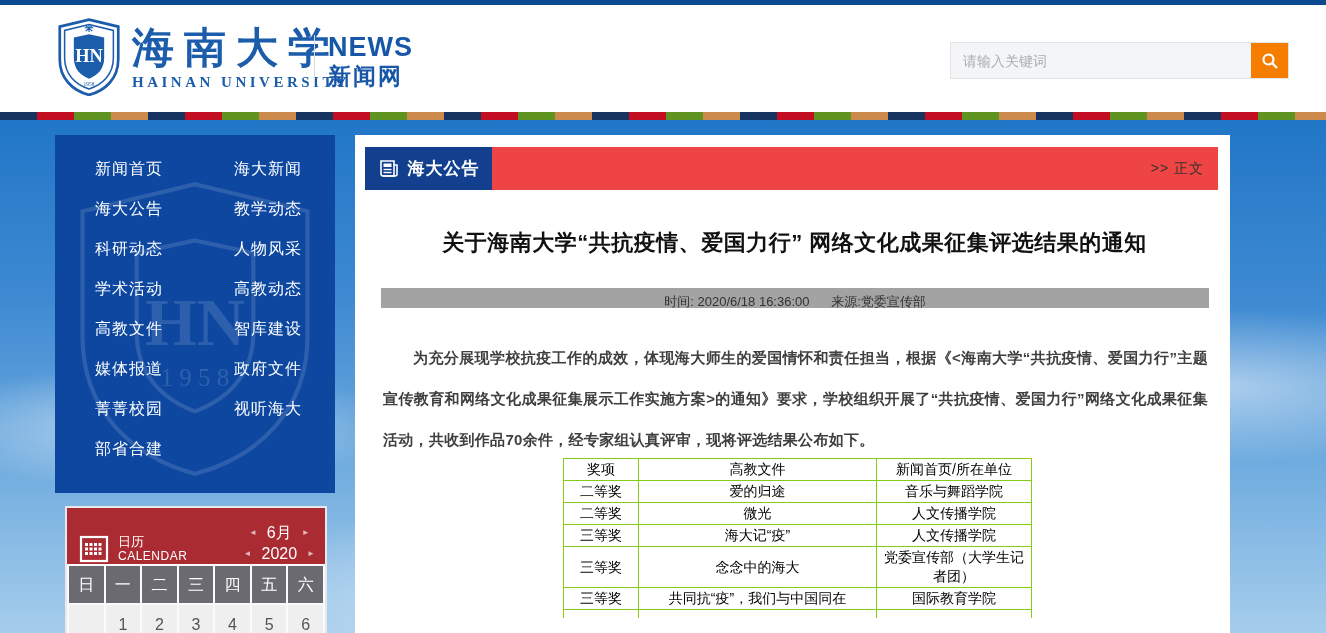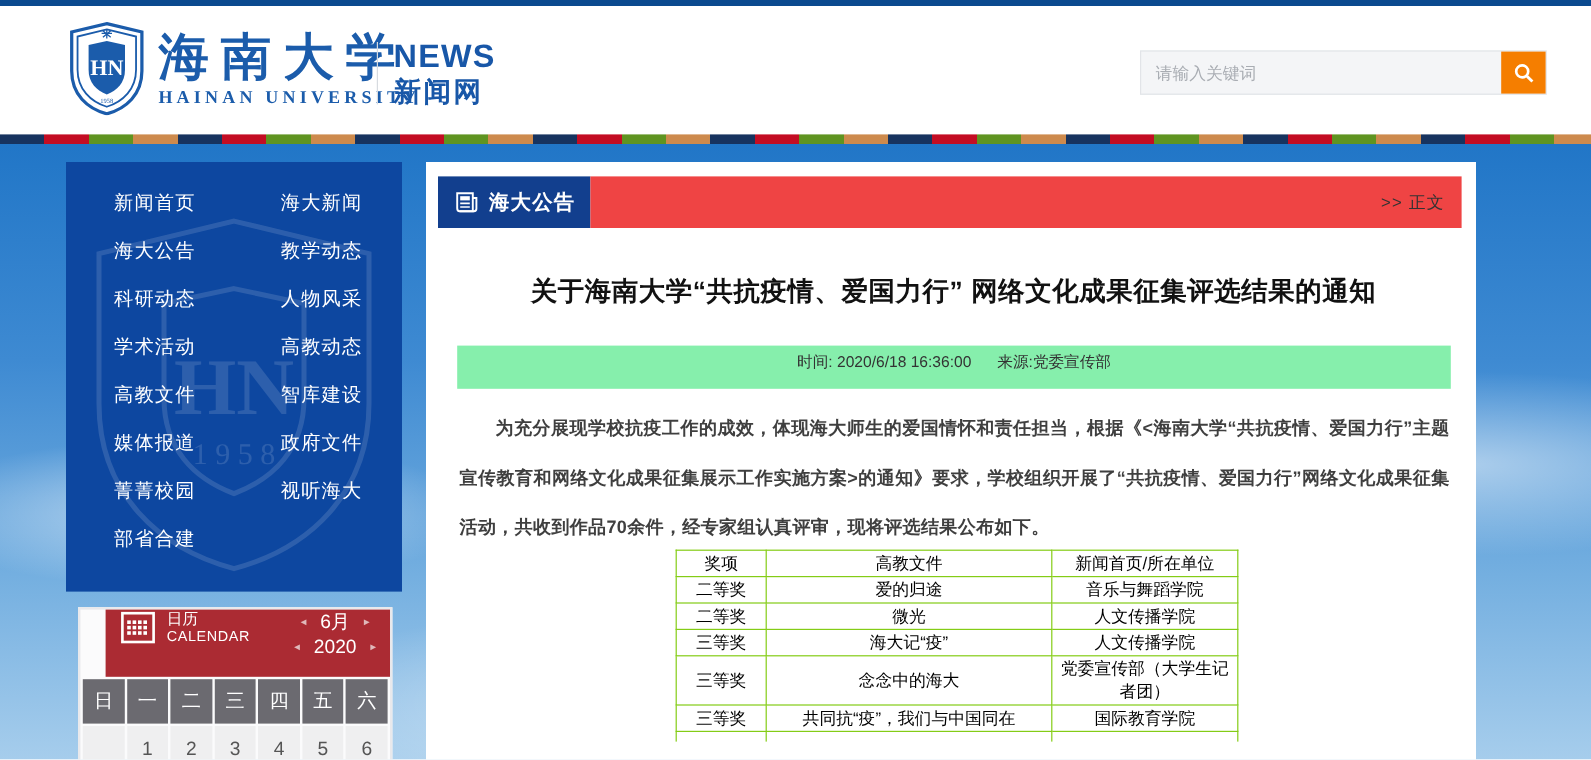--- a/index.html
+++ b/index.html
@@ -39,40 +39,40 @@
       linear-gradient(180deg,#2176c7 0%,#3e8ad2 35%,#74afe0 70%,#a6cdec 100%); }
 
   
   .sidebar { position:absolute; left:55px; top:135px; width:280px; height:358px; background:#0d47a0; overflow:hidden; }
   .watermark { position:absolute; left:50%; top:54%; transform:translate(-50%,-50%); opacity:.13; }
   .menu { position:relative; display:grid; grid-template-columns:139px auto; grid-auto-rows:40px; padding:14px 0 0 40px; align-items:center; }
   .menu a { color:#fff; font-size:16px; text-decoration:none; letter-spacing:1px; cursor:pointer; }
 
   
   .calendar { position:absolute; left:65px; top:506px; width:262px; border:2px solid #e9e9ec; background:#fbfbfc; }
-  .cal-header { height:56px; background:#ab2b33; display:flex; align-items:flex-start; padding:0 10px 0 12px;margin-left:21px; }
+  .cal-header { height:56px; background:#ab2b33; display:flex; align-items:flex-end; padding:0 10px 0 12px; }
   .cal-titles { margin-left:9px; color:#fff; }
   .cal-title-cn { font-size:13px; line-height:15px; }
   .cal-title-en { font-size:12px; line-height:15px; letter-spacing:.5px; }
   .cal-nav { margin-left:auto; color:#fff; text-align:center; }
   .cal-nav-row { font-size:16px; line-height:21px; display:flex; align-items:center; gap:10px; justify-content:center; }
   .cal-arrow { font-size:8px; color:#e0b8ba; cursor:pointer; }
   .cal-days, .cal-dates { display:grid; grid-template-columns:repeat(7,1fr); gap:2px; padding:2px; }
   .cal-days { padding-bottom:0; }
   .cal-day { background:#6b6a70; color:#fff; font-size:16px; text-align:center; line-height:37px; height:37px; }
   .cal-date { background:#efeff0; color:#555; font-size:16px; text-align:center; line-height:40px; height:40px; cursor:pointer; }
 
   
   .content { position:absolute; left:355px; top:135px; width:875px; height:520px; background:#fff; }
   .section-header { position:absolute; top:12px; left:10px; right:12px; height:43px; display:flex; }
   .section-tab { width:127px; height:43px; background:#123f8e; color:#fff; display:flex; align-items:center; justify-content:center; gap:8px; font-size:17px; font-weight:bold; letter-spacing:1px; cursor:pointer; }
   .section-bar { flex:1; background:#ef4444; display:flex; align-items:center; justify-content:flex-end; padding-right:14px; }
   .breadcrumb { font-size:14px; color:#333; text-decoration:none; cursor:pointer; letter-spacing:1px; }
   .article-title { position:absolute; top:93px; left:28px; right:24px; text-align:center; font-size:22px; font-weight:bold; color:#111; letter-spacing:.5px; }
-  .article-meta { position:absolute; top:153px; left:26px; right:21px; height:36px; background:#86efac; text-align:center; font-size:13px; color:#333; line-height:28px; }
+  .article-meta { position:absolute; top:153px; left:26px; right:21px; height:20px; background:#a3a3a3; text-align:center; font-size:13px; color:#333; line-height:28px; }
   .article-meta span { margin:0 9px; }
   .article-body { position:absolute; top:202px; left:28px; right:22px; font-size:15px; color:#3f3f3f; line-height:41px; text-align:justify; text-indent:2em; letter-spacing:.3px;font-weight:bold; }
   .awards { position:absolute; top:323px; left:208px; border-collapse:collapse; table-layout:fixed; width:468px; font-size:14px; color:#000; }
   .awards th, .awards td { border:1px solid #84cc16; text-align:center; padding:1px 4px; line-height:19px; font-weight:normal; }
   .awards .partial td { height:8px; border-bottom:none; }
 </style>
 </head>
 <body>
 
 <div id="page">

